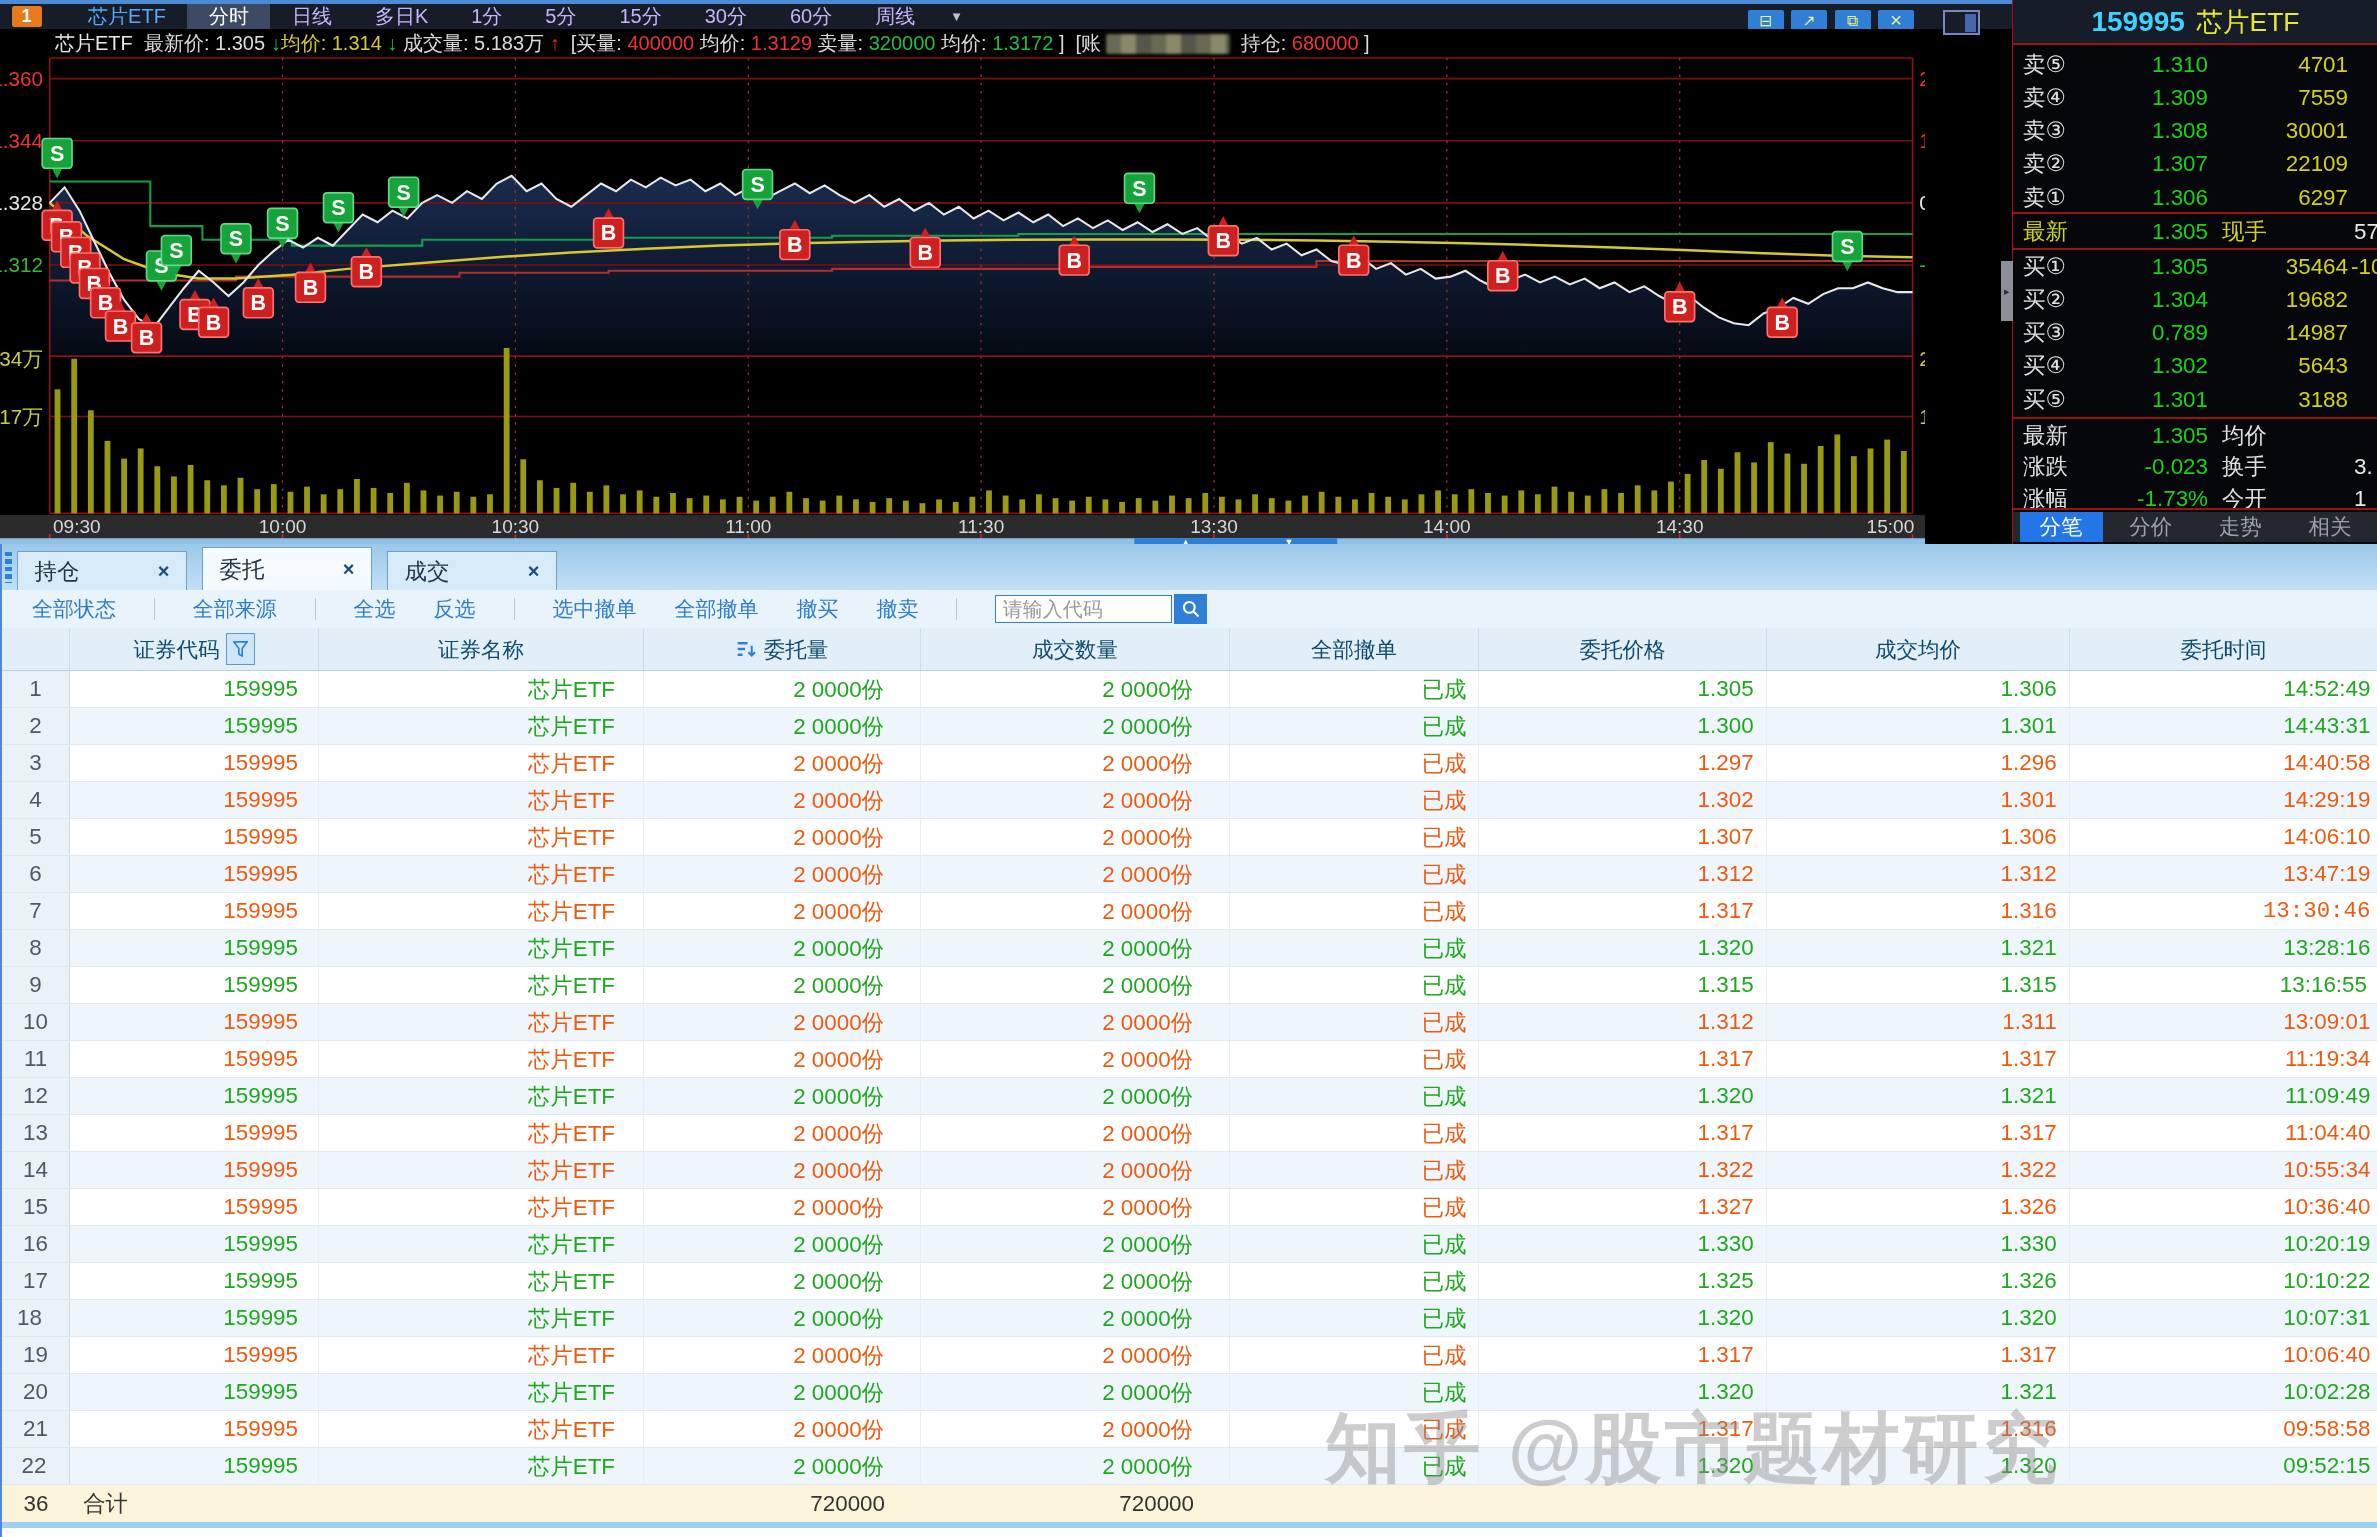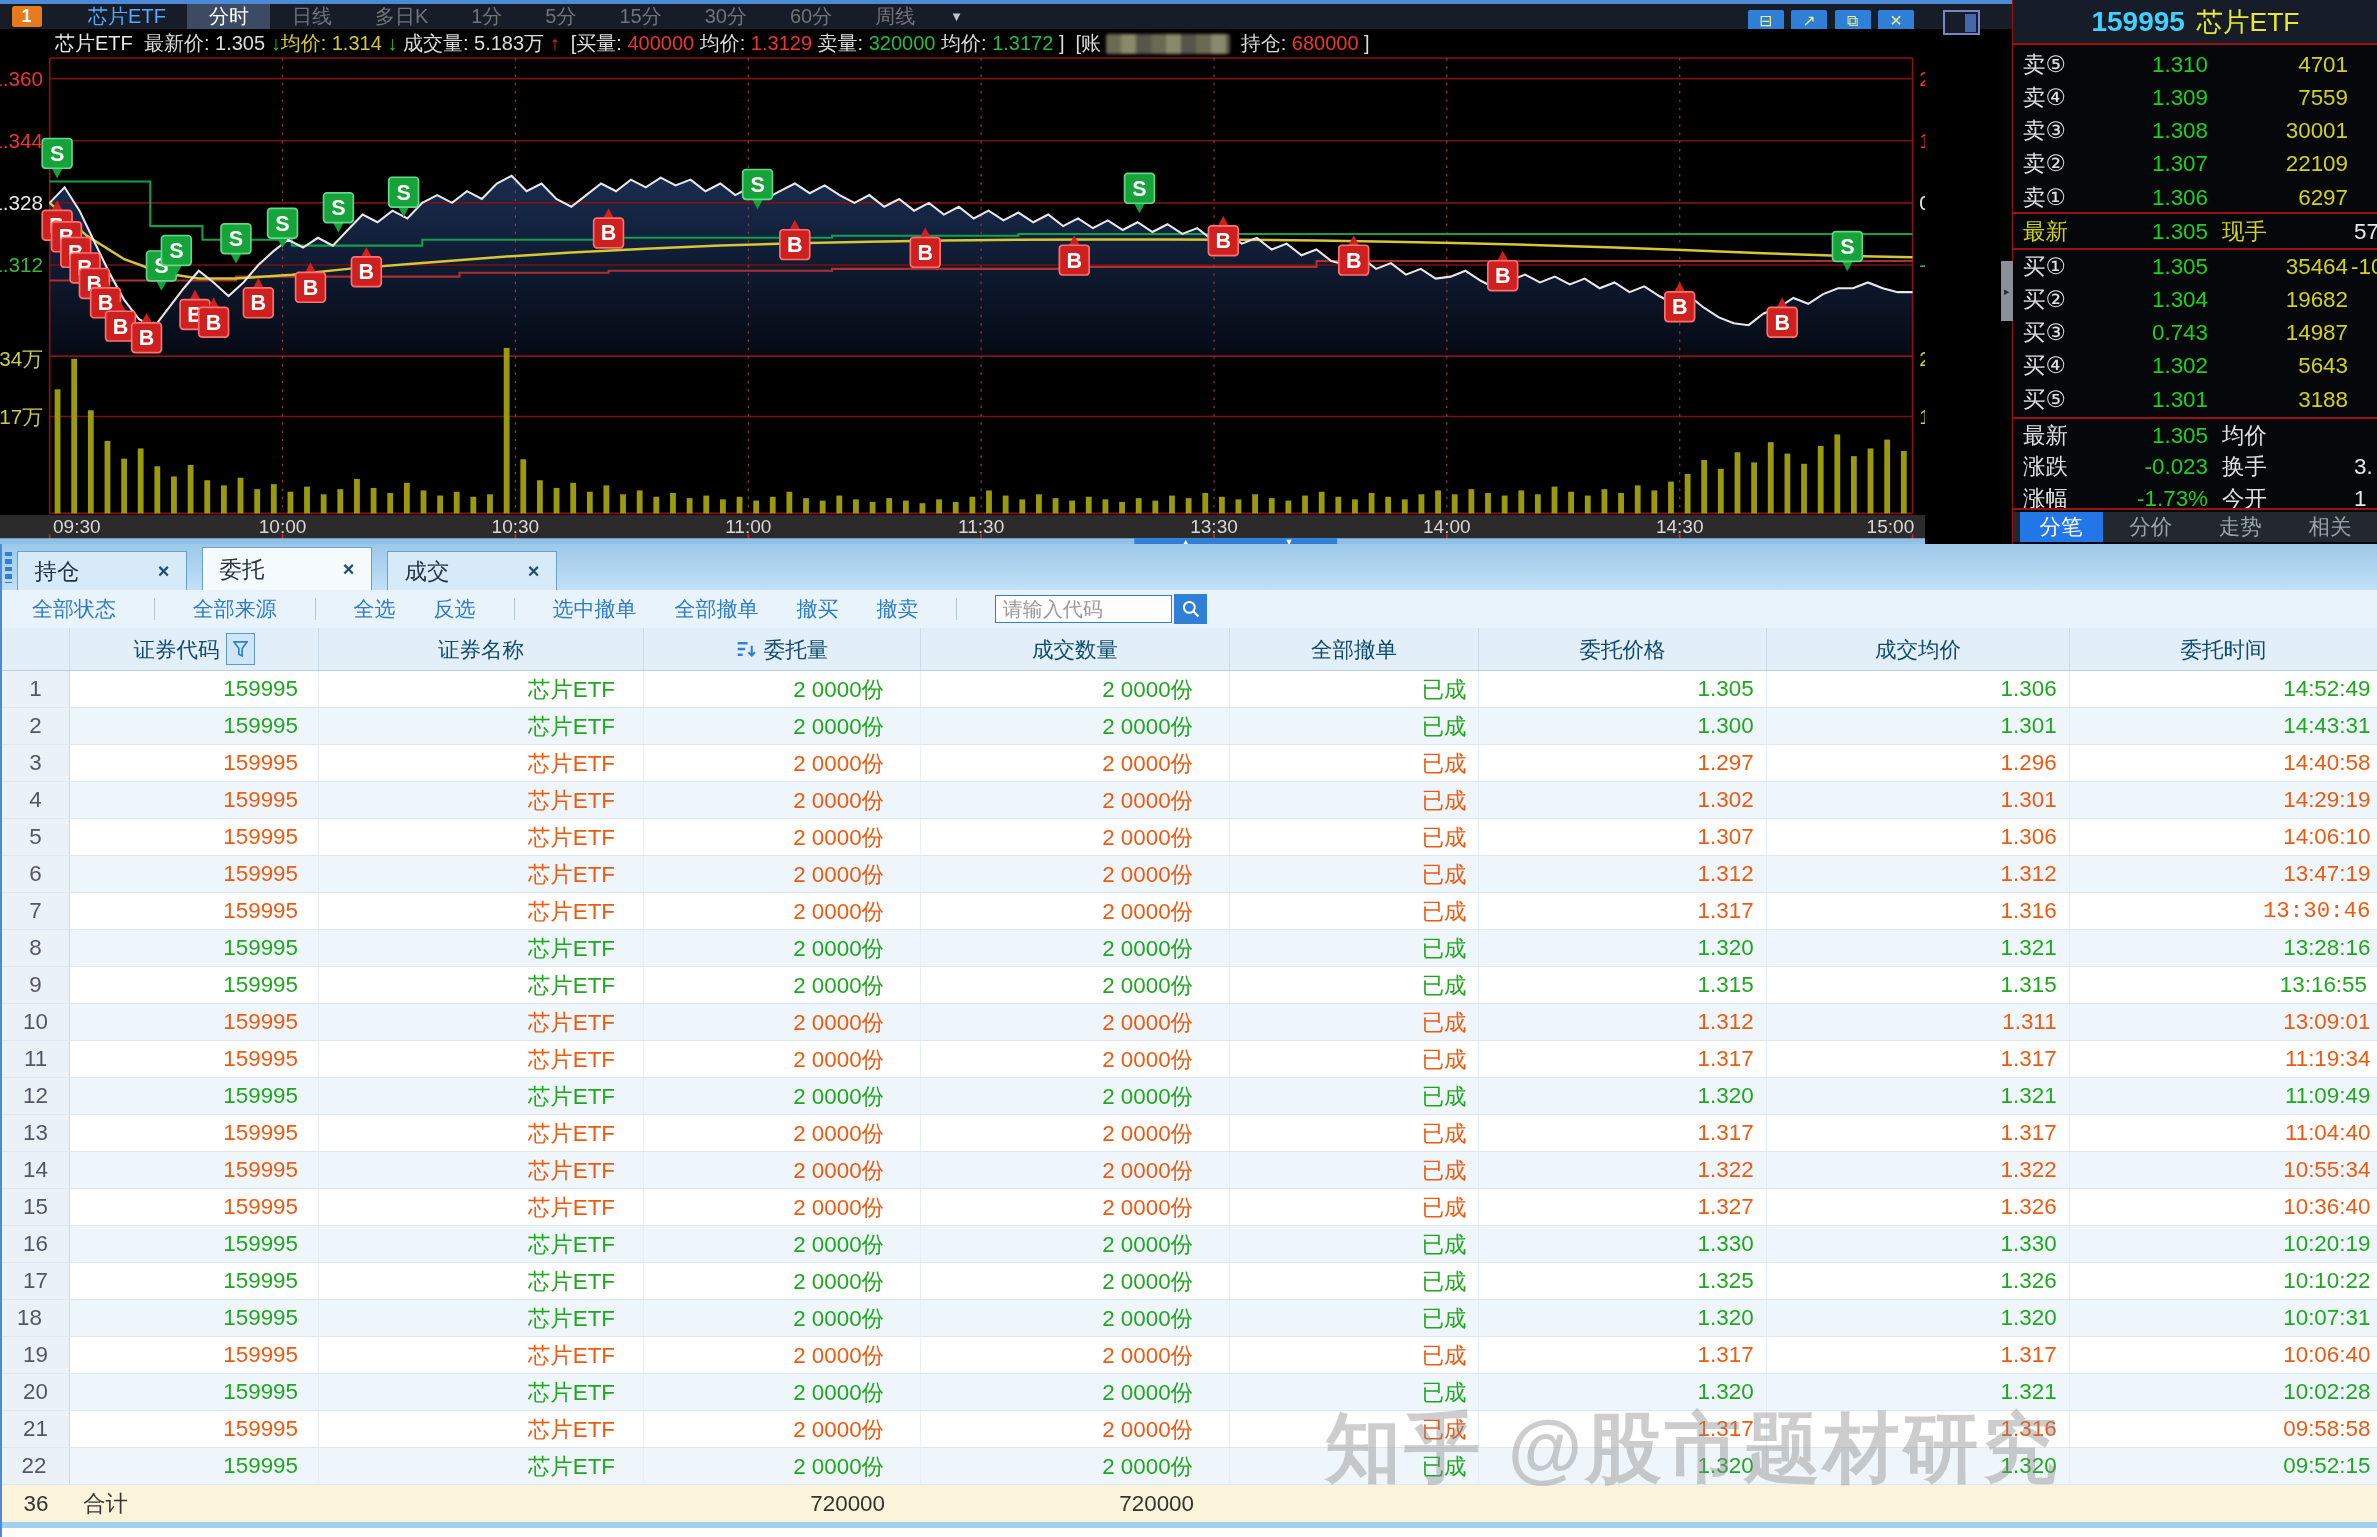--- a/index.html
+++ b/index.html
@@ -5,21 +5,21 @@
   html,body{margin:0;padding:0;background:#000;}
   body{width:2377px;height:1538px;position:relative;overflow:hidden;
        font-family:"Liberation Sans","DejaVu Sans",sans-serif;}
   .abs{position:absolute;}
   
   #topline{left:0;top:0;width:2377px;height:4.1px;background:#4d8ad6;}
   #topbar{left:0;top:4.1px;width:2377px;height:25px;background:#161c28;display:flex;align-items:center;}
   #winbadge{width:30px;height:21.5px;background:#e87a1e;color:#fff;font-weight:bold;font-size:18px;
             display:flex;align-items:center;justify-content:center;border-radius:2.5px;margin-left:11.6px;}
   #toptabs{display:flex;align-items:stretch;height:25px;margin-left:25px;}
-  .toptab{color:#737373;font-size:20px;display:flex;align-items:center;padding:0 21.5px;cursor:default;}
+  .toptab{color:#c4b5fd;font-size:20px;display:flex;align-items:center;padding:0 21.5px;cursor:default;}
   .toptab.accent{color:#56aaff;}
   .toptab.active{background:#3d4a63;color:#ffffff;}
   .toptab.caret{padding:0 13.2px;font-size:13.2px;color:#b8c2d0;}
   #topicons{position:absolute;right:397px;top:5.8px;display:flex;gap:7.5px;}
   .wbtn{width:36px;height:21.5px;background:#2f7fd6;color:#ecf07e;font-size:15.7px;display:flex;
         align-items:center;justify-content:center;border-radius:1.7px;}
   .panelbtn{width:33px;height:21.5px;border:2.5px solid #7a85c8;margin-left:21.5px;position:relative;background:#161c28;}
   .panelbtn span{position:absolute;right:1.7px;top:1.7px;bottom:1.7px;width:11.6px;background:#4466aa;}
   
   #chartwrap{left:0;top:29px;width:1925px;height:515px;background:#000;}
@@ -505,21 +505,21 @@
         <span class="vol">35464</span>
         <span class="extra">-10</span>
       </div>
       <div class="brow" style="top: 283px;">
         <span class="lb">买②</span>
         <span class="pr">1.304</span>
         <span class="vol">19682</span>
       </div>
       <div class="brow" style="top: 316px;">
         <span class="lb">买③</span>
-        <span class="pr">0.743</span>
+        <span class="pr">0.789</span>
         <span class="vol">14987</span>
       </div>
       <div class="brow" style="top: 349px;">
         <span class="lb">买④</span>
         <span class="pr">1.302</span>
         <span class="vol">5643</span>
       </div>
       <div class="brow" style="top: 383px;">
         <span class="lb">买⑤</span>
         <span class="pr">1.301</span>

